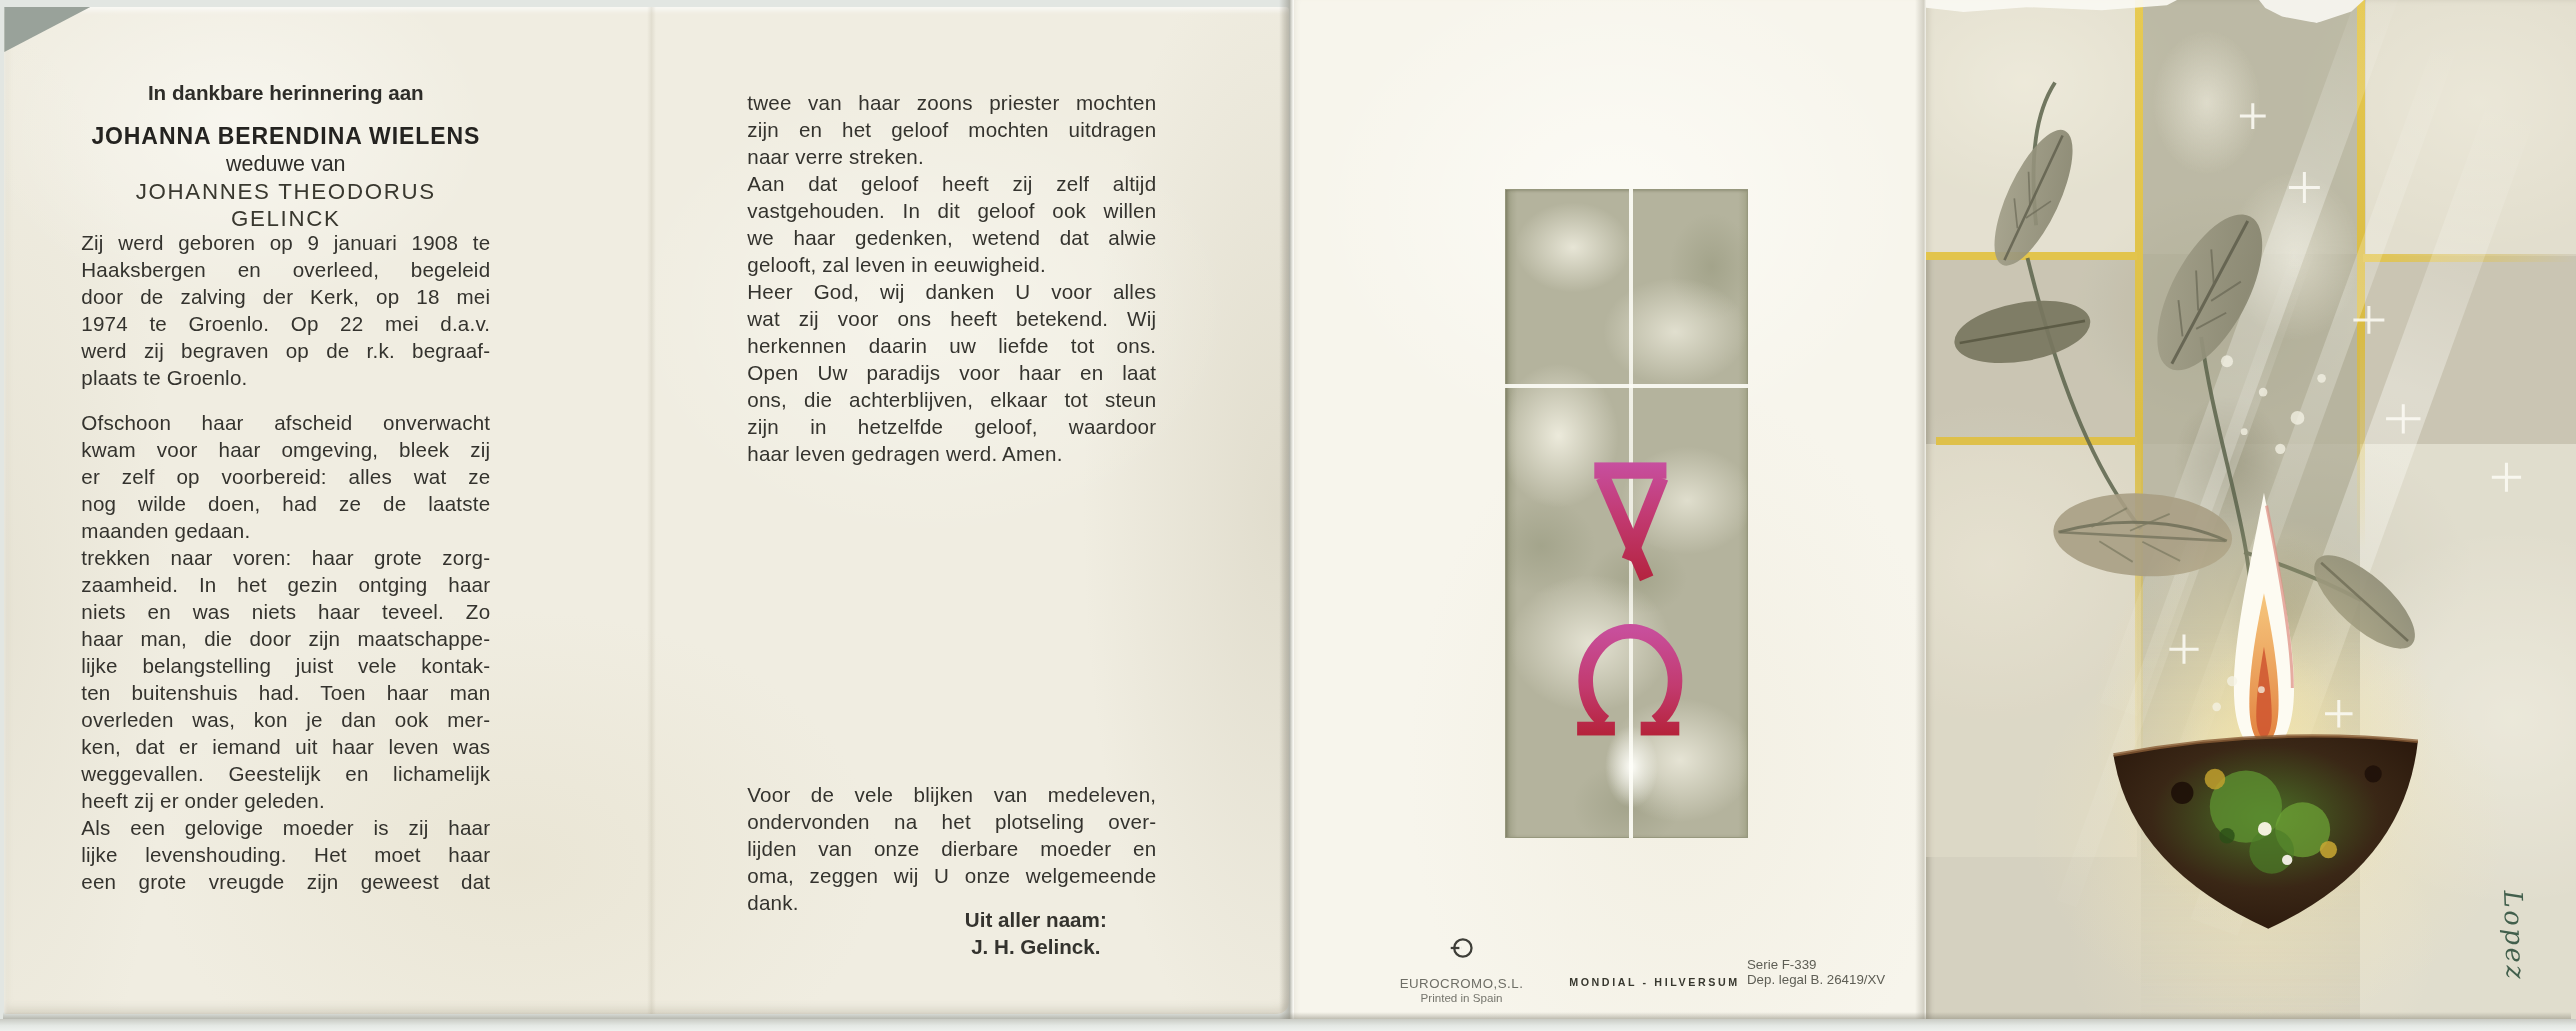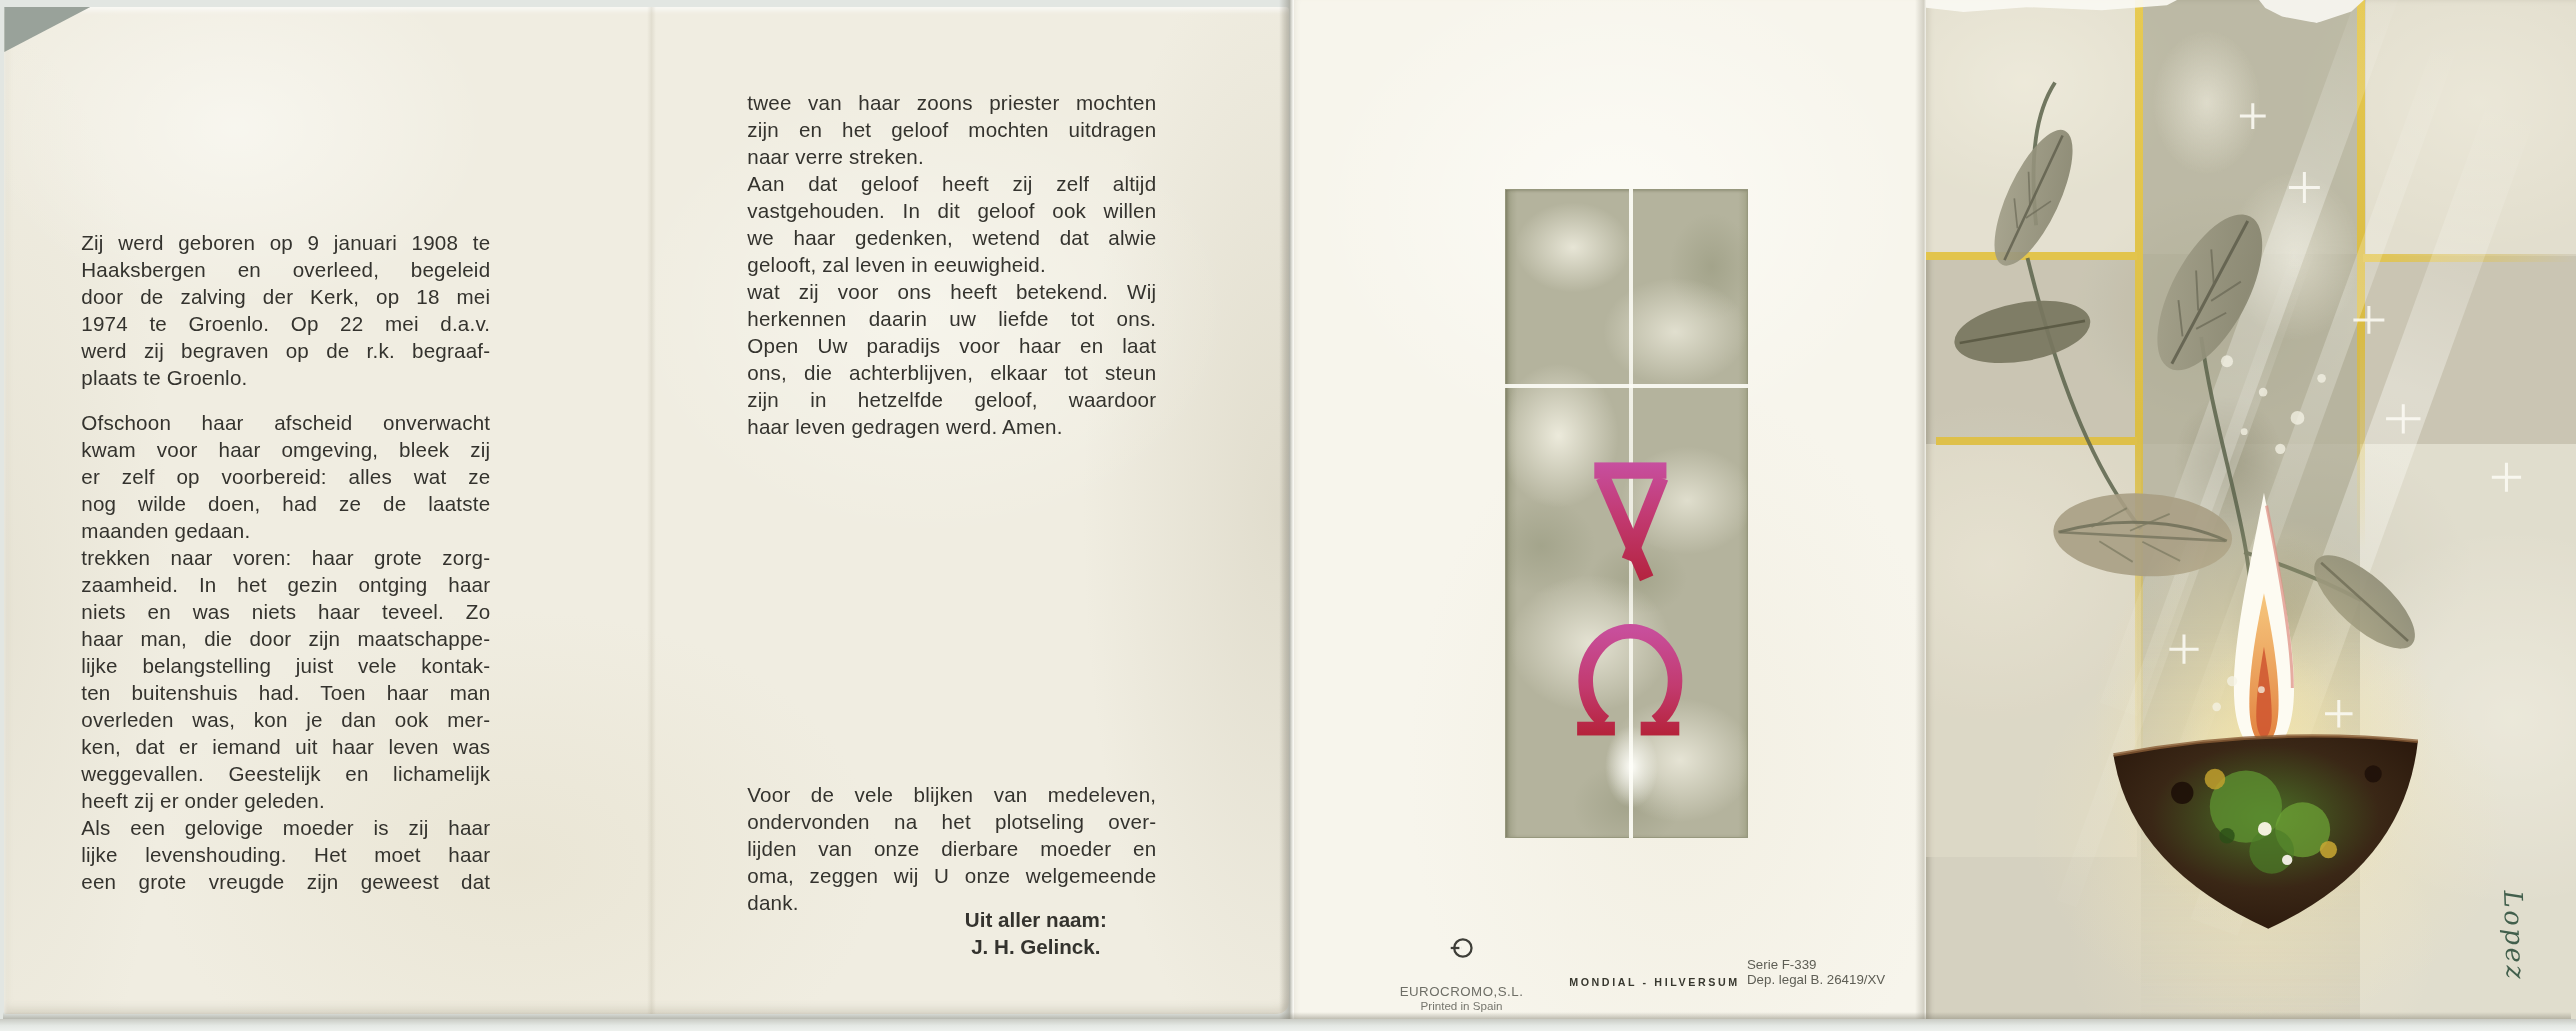--- a/index.html
+++ b/index.html
@@ -77,21 +77,21 @@
     background:radial-gradient(closest-side,rgba(255,255,250,.95),rgba(255,255,250,0));}
   .ao-panel svg{position:absolute;left:0;top:0;}
 
   
   .crease{position:absolute;left:621px;top:0;width:15.5px;height:1025px;
     background:linear-gradient(to right,rgba(140,136,118,0),rgba(140,136,118,.35) 55%,rgba(255,255,250,.7) 72%,rgba(140,136,118,0));}
 
   
   .imprint{position:absolute;color:#71716a;}
   .imp-euro{left:60px;top:935px;width:215px;text-align:center;}
-  .imp-euro .t1{font-size:13.3px;letter-spacing:0.5px;margin-top:20px;color:#6e6e66;}
+  .imp-euro .t1{font-size:13.3px;letter-spacing:0.5px;margin-top:12px;color:#6e6e66;}
   .imp-euro .t2{font-size:11.6px;color:#75756d;}
   .imp-mondial{left:236px;top:976px;width:249px;text-align:center;
     font-size:10.7px;font-weight:700;letter-spacing:2.6px;color:#38382f;}
   .imp-serie{left:453px;top:958px;width:189px;font-size:13.3px;line-height:14.6px;color:#5e5e55;}
 
   
   .artwork{position:absolute;left:632px;top:0;width:651px;height:1025px;overflow:hidden;
     background-color:#d5d1c0;
     background-image:
       radial-gradient(223px 172px at 15% 8%,rgba(246,243,231,.6),transparent 70%),
@@ -145,20 +145,26 @@
 </style>
 </head>
 <body>
 
 <div id="shot">
 
   <div class="left-card">
     <div class="corner-wedge"></div>
     <div class="fold-hint"></div>
 
+    <div class="hdr">
+      <div class="h-intro">In dankbare herinnering aan</div>
+      <div class="h-name">JOHANNA BERENDINA WIELENS</div>
+      <div class="h-weduwe">weduwe van</div>
+      <div class="h-husband">JOHANNES THEODORUS GELINCK</div>
+    </div>
 
     <div class="col col1">
       <div class="p-block" style="top:222px">
           <div class="jl">Zij werd geboren op 9 januari 1908 te</div>
           <div class="jl">Haaksbergen en overleed, begeleid</div>
           <div class="jl">door de zalving der Kerk, op 18 mei</div>
           <div class="jl">1974 te Groenlo. Op 22 mei d.a.v.</div>
           <div class="jl">werd zij begraven op de r.k. begraaf-</div>
           <div class="jl end">plaats te Groenlo.</div>
         </div>
@@ -186,20 +192,21 @@
 
     <div class="col col2">
       <div class="p-block" style="top:82px">
           <div class="jl">twee van haar zoons priester mochten</div>
           <div class="jl">zijn en het geloof mochten uitdragen</div>
           <div class="jl end">naar verre streken.</div>
           <div class="jl">Aan dat geloof heeft zij zelf altijd</div>
           <div class="jl">vastgehouden. In dit geloof ook willen</div>
           <div class="jl">we haar gedenken, wetend dat alwie</div>
           <div class="jl end">gelooft, zal leven in eeuwigheid.</div>
+          <div class="jl">Heer God, wij danken U voor alles</div>
           <div class="jl">wat zij voor ons heeft betekend. Wij</div>
           <div class="jl">herkennen daarin uw liefde tot ons.</div>
           <div class="jl">Open Uw paradijs voor haar en laat</div>
           <div class="jl">ons, die achterblijven, elkaar tot steun</div>
           <div class="jl">zijn in hetzelfde geloof, waardoor</div>
           <div class="jl end">haar leven gedragen werd. Amen.</div>
         </div>
       <div class="p-block" style="top:774px">
           <div class="jl">Voor de vele blijken van medeleven,</div>
           <div class="jl">ondervonden na het plotseling over-</div>

